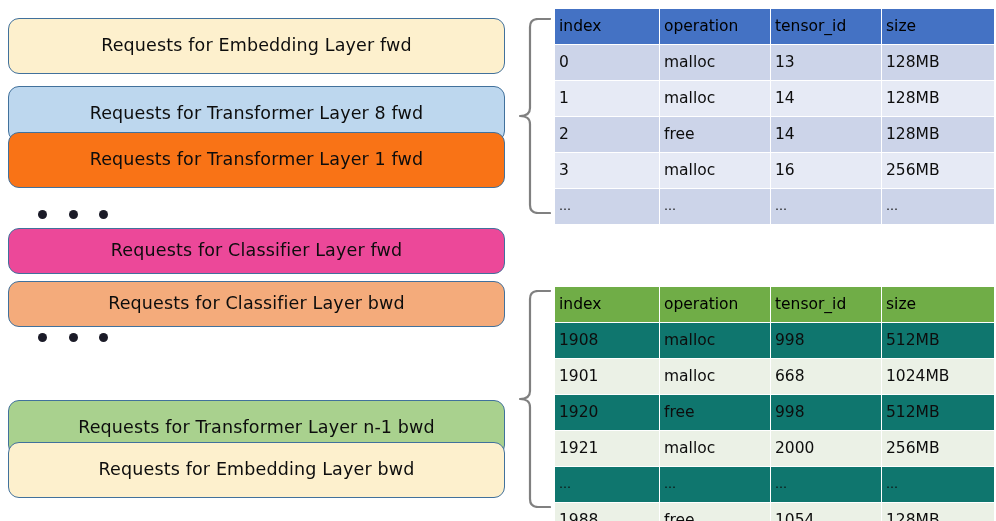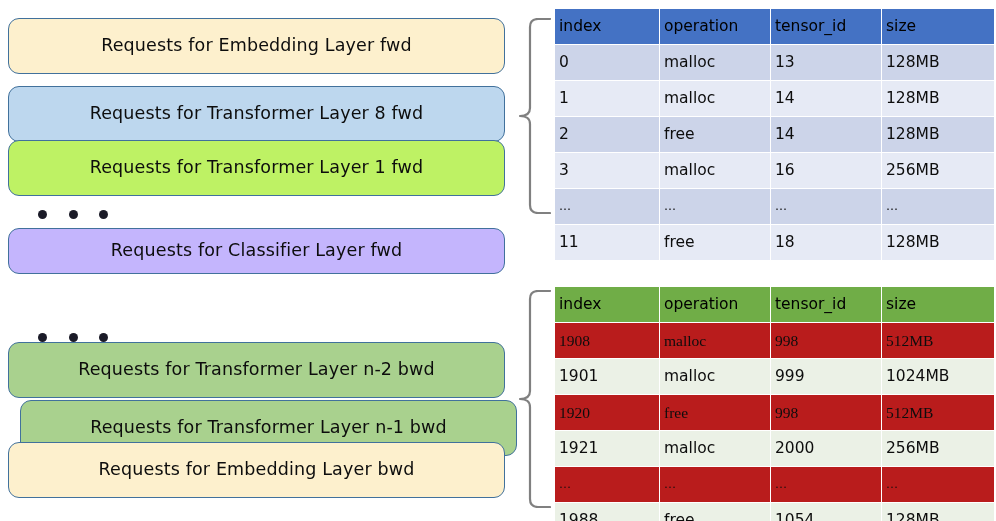--- a/index.html
+++ b/index.html
@@ -92,49 +92,49 @@
   .op-table col.c-tensorid  { width: 110px; }
   .op-table col.c-size      { width: 112px; }
 
   
   #table-fwd th { background: #4472c4; color: #000000; }
   #table-fwd tr.row-even td { background: #ccd4e9; }
   #table-fwd tr.row-odd  td { background: #e6eaf5; }
 
   
   #table-bwd th { background: #70ad47; color: #000000; }
-  #table-bwd tr.row-even td { background: #b91c1c; font-family: Liberation Serif, serif; }
+  #table-bwd tr.row-even td { background: #0f766e; }
   #table-bwd tr.row-odd  td { background: #ebf1e6; }
 
   .ellipsis-cell {
     font-size: 12px !important;
     color: #3a3a3a;
     letter-spacing: 1px;
   }
 </style>
 </head>
 <body>
 
 <div id="left-column">
     <div class="req-box" style="top: 18px; height: 56px; background: rgb(253, 240, 205);">
       <span class="req-label">Requests for Embedding Layer fwd</span>
     </div>
     <div class="req-box" style="top: 86px; height: 56px; background: rgb(189, 215, 238);">
       <span class="req-label">Requests for Transformer Layer 8 fwd</span>
     </div>
-    <div class="req-box" style="top: 140px; height: 56px; background: #bef264;">
+    <div class="req-box" style="top: 132px; height: 56px; background: #f97316;">
       <span class="req-label">Requests for Transformer Layer 1 fwd</span>
     </div>
-    <div class="req-box" style="top: 228px; height: 46px; background: #c4b5fd;">
+    <div class="req-box" style="top: 228px; height: 46px; background: #ec4899;">
       <span class="req-label">Requests for Classifier Layer fwd</span>
     </div>
-    <div class="req-box" style="top: 342px; height: 56px; background: rgb(169, 209, 142);">
-      <span class="req-label">Requests for Transformer Layer n-2 bwd</span>
-    </div>
-    <div class="req-box" style="top: 400px; height: 56px; background: rgb(169, 209, 142); margin-left: 12px;">
+    <div class="req-box" style="top: 281px; height: 46px; background: rgb(244, 171, 123);">
+      <span class="req-label">Requests for Classifier Layer bwd</span>
+    </div>
+    <div class="req-box" style="top: 400px; height: 56px; background: rgb(169, 209, 142);">
       <span class="req-label">Requests for Transformer Layer n-1 bwd</span>
     </div>
     <div class="req-box" style="top: 442px; height: 56px; background: rgb(253, 240, 205);">
       <span class="req-label">Requests for Embedding Layer bwd</span>
     </div>
     <div class="dots-row" style="top: 207px;">
       <span class="dot"></span>
       <span class="dot"></span>
       <span class="dot"></span>
     </div>
@@ -195,26 +195,20 @@
         <td>malloc</td>
         <td>16</td>
         <td>256MB</td>
       </tr>
       <tr class="row-even">
         <td class="ellipsis-cell">…</td>
         <td class="ellipsis-cell">…</td>
         <td class="ellipsis-cell">…</td>
         <td class="ellipsis-cell">…</td>
       </tr>
-      <tr class="row-odd">
-        <td>11</td>
-        <td>free</td>
-        <td>18</td>
-        <td>128MB</td>
-      </tr>
     </tbody>
 </table>
 
 <table class="op-table" id="table-bwd" style="top: 286px;">
   <colgroup>
     <col class="c-index">
       <col class="c-operation">
       <col class="c-tensorid">
       <col class="c-size">
   </colgroup>
@@ -229,21 +223,21 @@
   <tbody>
       <tr class="row-even">
         <td>1908</td>
         <td>malloc</td>
         <td>998</td>
         <td>512MB</td>
       </tr>
       <tr class="row-odd">
         <td>1901</td>
         <td>malloc</td>
-        <td>999</td>
+        <td>668</td>
         <td>1024MB</td>
       </tr>
       <tr class="row-even">
         <td>1920</td>
         <td>free</td>
         <td>998</td>
         <td>512MB</td>
       </tr>
       <tr class="row-odd">
         <td>1921</td>

